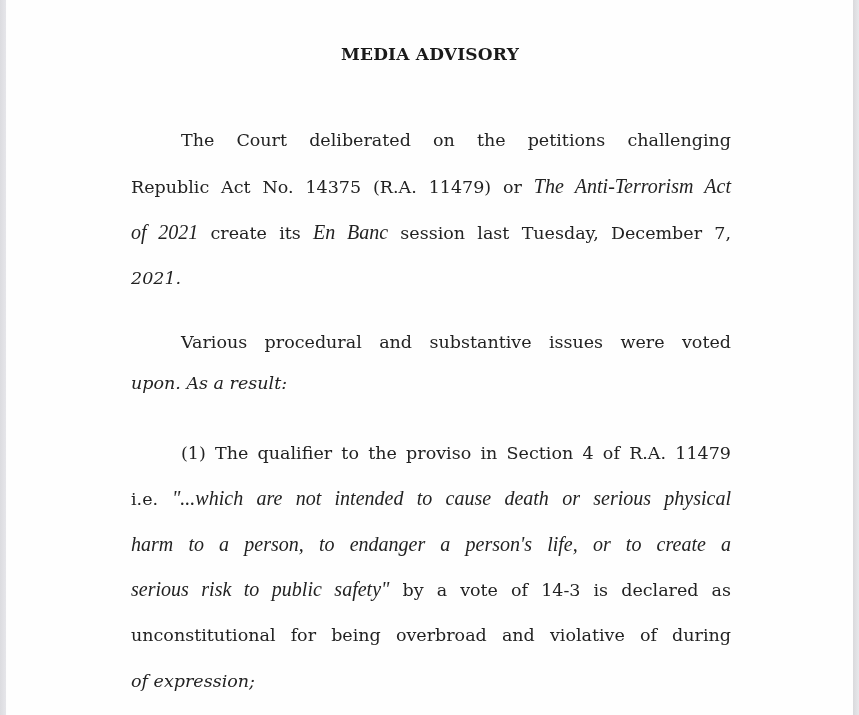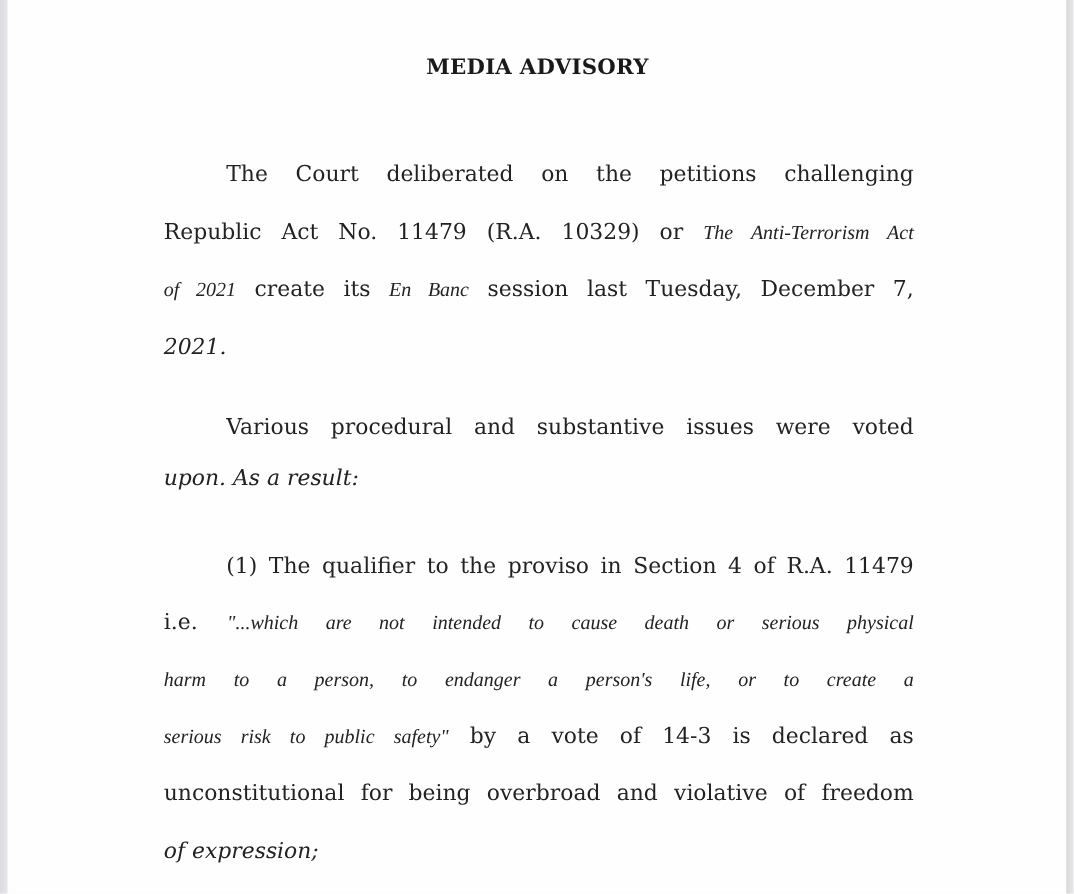--- a/index.html
+++ b/index.html
@@ -67,47 +67,47 @@
     .line.last {
       text-align-last: left;
       font-style: italic;
     }
     .line.indent {
       left: 50px;
       width: 550px;
     }
     em {
       font-family: "Liberation Serif", serif;
-      font-size: 16px;
+      font-size: 20px;
       font-style: italic;
     }
   </style>
 </head>
 <body>
 
 <div class="frame">
   <div class="edge-left"></div>
   <div class="page"></div>
   <div class="edge-right"></div>
 
   <div class="title t1">MEDIA ADVISORY</div>
 
   <div class="body" id="doc-body">
       <div>
         <div class="line indent" style="top: 127px;"><span>The Court deliberated on the petitions challenging</span></div>
-        <div class="line" style="top: 173px;"><span>Republic Act No. 11479 (R.A. 10329) or </span><em>The Anti-Terrorism Act</em></div>
+        <div class="line" style="top: 173px;"><span>Republic Act No. 14375 (R.A. 11479) or </span><em>The Anti-Terrorism Act</em></div>
         <div class="line" style="top: 219px;"><em>of 2021</em><span> create its </span><em>En Banc</em><span> session last Tuesday, December 7,</span></div>
         <div class="line last" style="top: 265px;"><span>2021.</span></div>
       </div>
       <div>
         <div class="line indent" style="top: 329px;"><span>Various procedural and substantive issues were voted</span></div>
         <div class="line last" style="top: 370px;"><span>upon. As a result:</span></div>
       </div>
       <div>
         <div class="line indent" style="top: 440px;"><span>(1) The qualifier to the proviso in Section 4 of R.A. 11479</span></div>
         <div class="line" style="top: 485px;"><span>i.e. </span><em>"...which are not intended to cause death or serious physical</em></div>
         <div class="line" style="top: 531px;"><em>harm to a person, to endanger a person's life, or to create a</em></div>
         <div class="line" style="top: 576px;"><em>serious risk to public safety"</em><span> by a vote of 14-3 is declared as</span></div>
-        <div class="line" style="top: 622px;"><span>unconstitutional for being overbroad and violative of freedom</span></div>
+        <div class="line" style="top: 622px;"><span>unconstitutional for being overbroad and violative of during</span></div>
         <div class="line last" style="top: 668px;"><span>of expression;</span></div>
       </div>
     </div>
 </div>
 
 </body></html>

